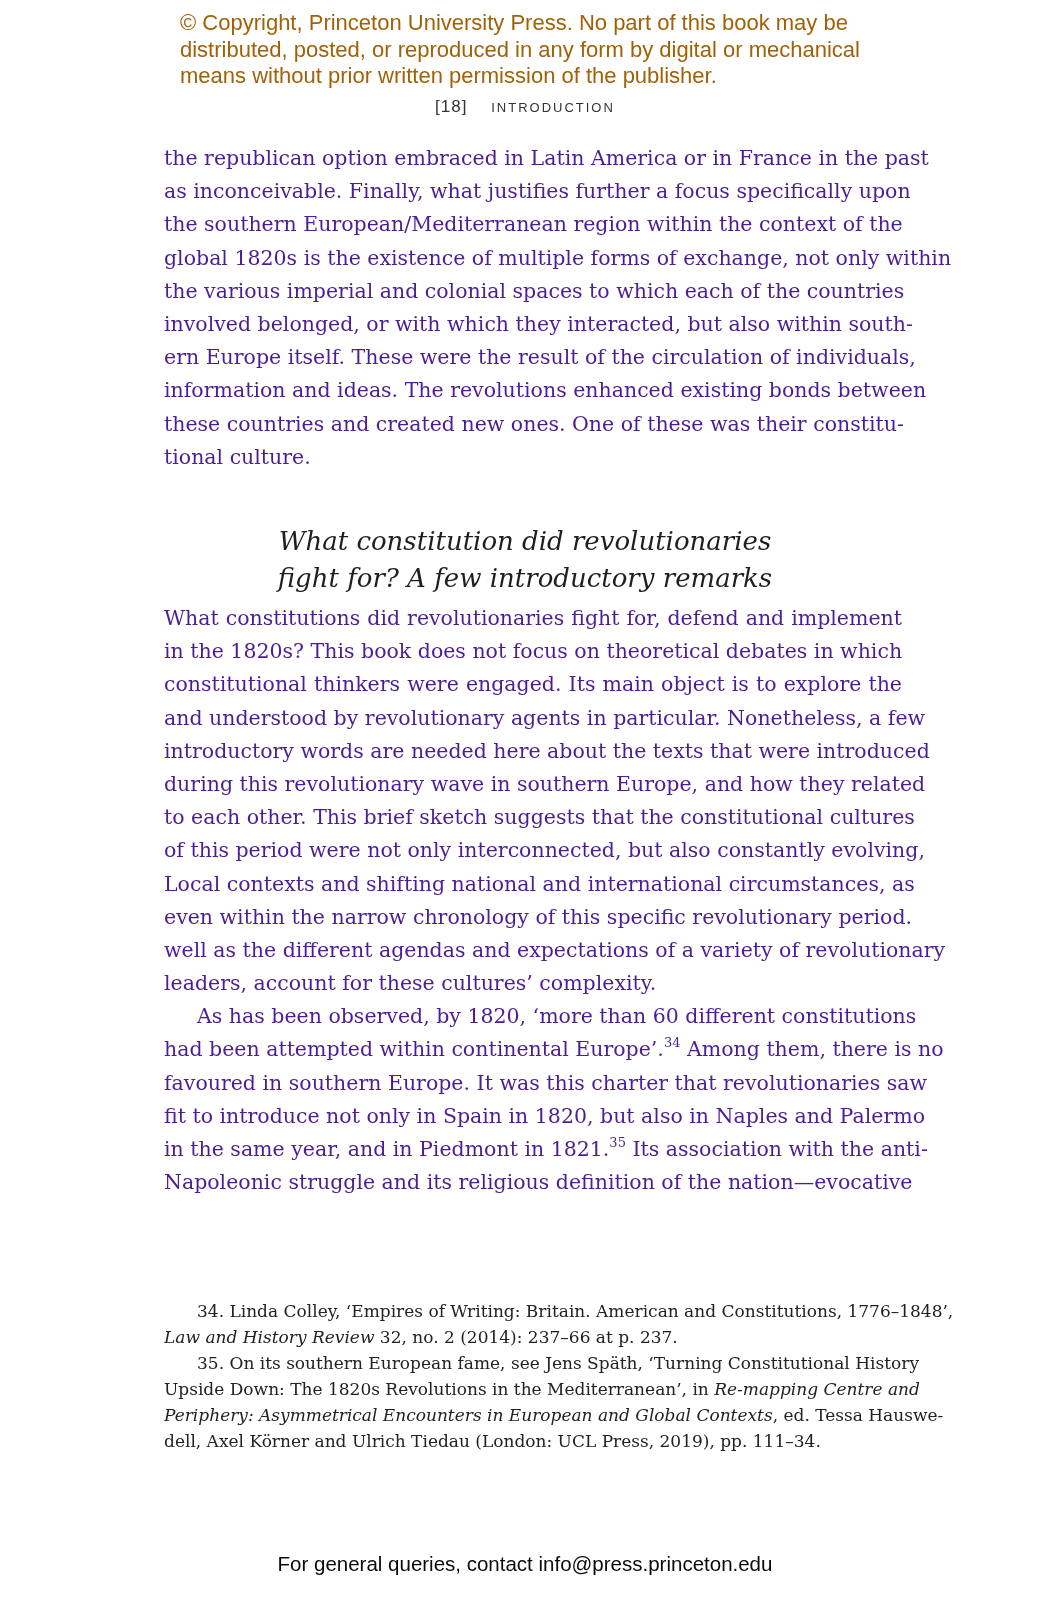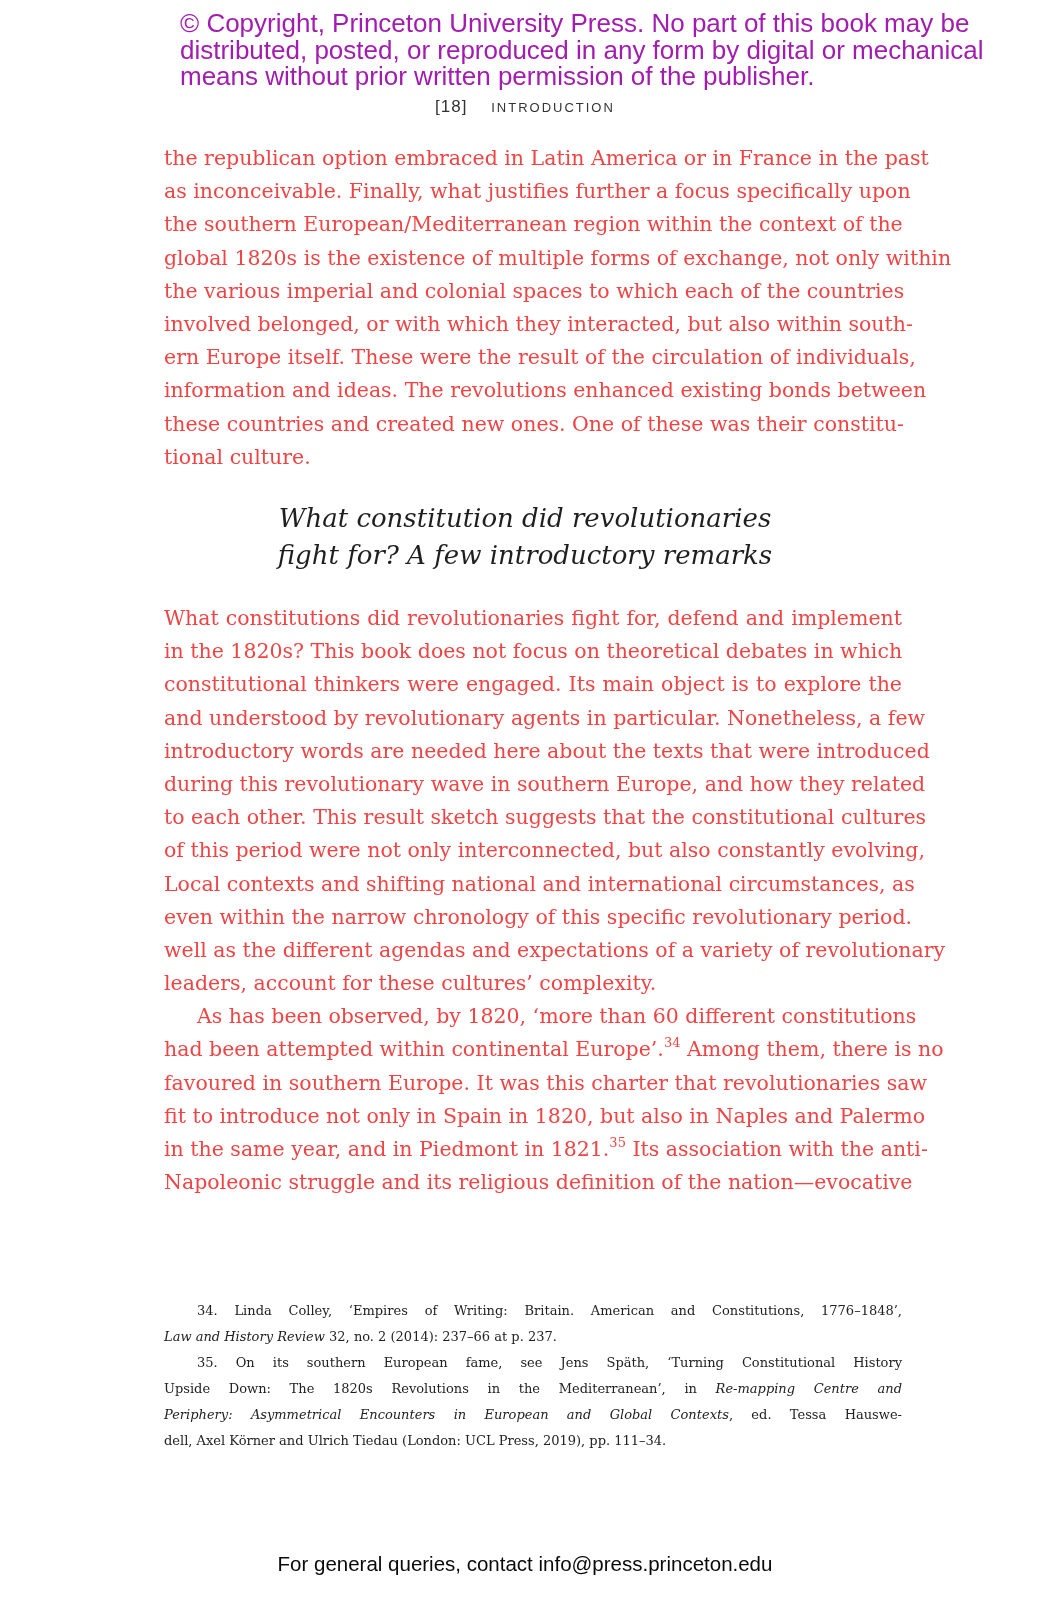--- a/index.html
+++ b/index.html
@@ -13,23 +13,23 @@
       position: relative;
       overflow: hidden;
       color: #1f1f1f;
     }
     .copyright {
       position: absolute;
       left: 180px;
       top: 10px;
       width: 720px;
       font-family: "Liberation Sans", sans-serif;
-      font-size: 26px;
+      font-size: 22px;
       line-height: 26.5px;
-      color: #a21caf;
+      color: #a16207;
     }
     .copyright .line { display: block; white-space: nowrap; }
     .running-head {
       position: absolute;
       left: 0;
       width: 1050px;
       top: 96px;
       text-align: center;
       font-family: Liberation Sans, sans-serif;
       font-size: 17px;
@@ -37,61 +37,61 @@
       letter-spacing: 1px;
     }
     .running-head .pageno { margin-right: 18px; }
     .running-head .section { font-variant: small-caps; text-transform: lowercase; letter-spacing: 2px; font-size: 18px; }
     .body-text {
       position: absolute;
       left: 164px;
       width: 738px;
       font-family: "DejaVu Serif", serif;
       font-size: 20.5px;
-      color: #ef4444;
+      color: #4c1d95;
     }
     .body-text .line {
       display: block;
       white-space: nowrap;
       height: 33.2px;
       line-height: 33.2px;
       text-align: justify;
       text-align-last: justify;
     }
     .body-text .line.last {
       text-align-last: left;
     }
     .body-text .line.indent { padding-left: 33px; }
     .block-1 { top: 142px; }
     .block-2 { top: 602px; }
     .heading {
       position: absolute;
       left: 0;
       width: 1050px;
-      top: 500px;
+      top: 523px;
       text-align: center;
       font-family: "DejaVu Serif", serif;
       font-style: italic;
       font-size: 26px;
       line-height: 37px;
       color: #1f1f1f;
     }
     .heading .line { display: block; }
     sup.fn {
       font-size: 13px;
       line-height: 0;
       vertical-align: 9px;
     }
     .footnotes {
       position: absolute;
       left: 164px;
       width: 738px;
       top: 1298px;
       font-family: "DejaVu Serif", serif;
-      font-size: 13px;
+      font-size: 17px;
       color: #222222;
     }
     .footnotes .line {
       display: block;
       white-space: nowrap;
       height: 26px;
       line-height: 26px;
       text-align: justify;
       text-align-last: justify;
     }
@@ -142,21 +142,21 @@
 </div>
 
 <div class="body-text block-2">
   <div>
     <span class="line">What constitutions did revolutionaries fight for, defend and implement</span>
     <span class="line">in the 1820s? This book does not focus on theoretical debates in which</span>
     <span class="line">constitutional thinkers were engaged. Its main object is to explore the</span>
     <span class="line">and understood by revolutionary agents in particular. Nonetheless, a few</span>
     <span class="line">introductory words are needed here about the texts that were introduced</span>
     <span class="line">during this revolutionary wave in southern Europe, and how they related</span>
-    <span class="line">to each other. This result sketch suggests that the constitutional cultures</span>
+    <span class="line">to each other. This brief sketch suggests that the constitutional cultures</span>
     <span class="line">of this period were not only interconnected, but also constantly evolving,</span>
     <span class="line">Local contexts and shifting national and international circumstances, as</span>
     <span class="line">even within the narrow chronology of this specific revolutionary period.</span>
     <span class="line">well as the different agendas and expectations of a variety of revolutionary</span>
     <span class="line last">leaders, account for these cultures’ complexity.</span>
   </div>
   <div>
     <span class="line indent">As has been observed, by 1820, ‘more than 60 different constitutions</span>
     <span class="line"><span>had been attempted within continental Europe’.</span><sup class="fn">34</sup><span> Among them, there is no</span></span>
     <span class="line">favoured in southern Europe. It was this charter that revolutionaries saw</span>

